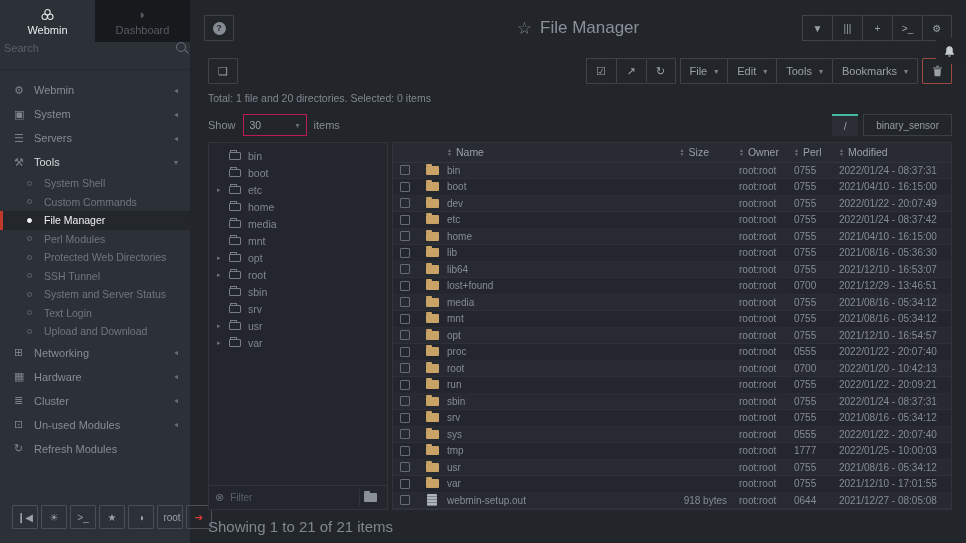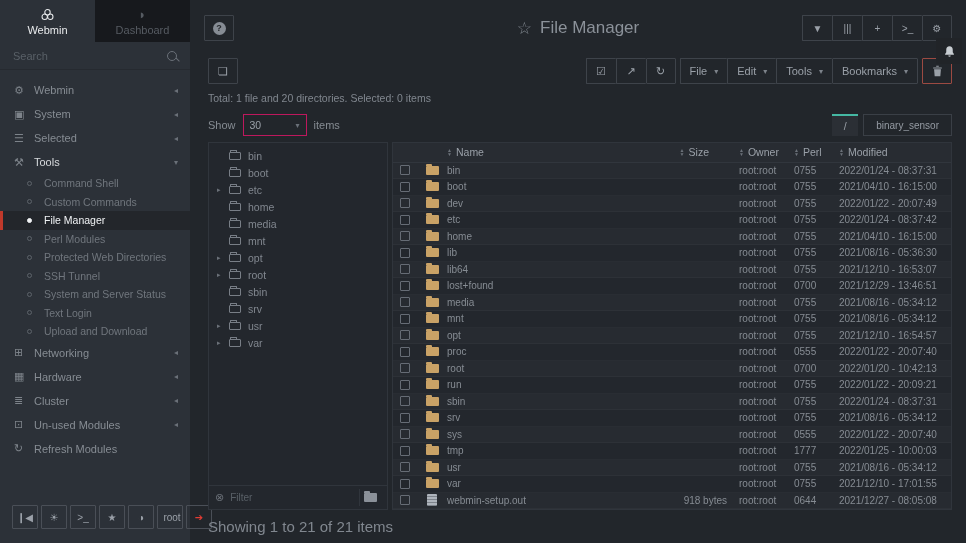--- a/index.html
+++ b/index.html
@@ -11,21 +11,21 @@
 
   
   .sidebar{position:absolute;left:0;top:0;bottom:0;width:190px;background:#2c3138;display:flex;flex-direction:column;}
   .side-tabs{display:flex;height:42px;}
   .side-tab{width:95px;display:flex;flex-direction:column;align-items:center;justify-content:center;gap:2px;font-size:11px;cursor:pointer;}
   .side-tab .tab-ico{height:16px;display:flex;align-items:center;}
   .side-tab.active{background:#2c3138;color:#e8eaec;}
   .side-tab.inactive{background:#17191d;color:#565b62;}
   .side-tab svg{stroke:#e8eaec;fill:none;stroke-width:1.4;}
   .side-tab.inactive .tab-ico{color:#565b62;font-size:13px;}
-  .search-row{display:flex;align-items:center;padding:0 13px;height:28px;border-bottom:1px solid #262a30;gap:8px;}
+  .search-row{display:flex;align-items:flex-start;padding:0 4px;height:28px;border-bottom:1px solid #262a30;gap:8px;}
   .search-row input{flex:1;background:transparent;border:none;outline:none;color:#aab0b7;font-size:11px;}
   .search-row input::placeholder{color:#596067;}
   .mag{width:10px;height:10px;border:1.4px solid #6a7078;border-radius:50%;position:relative;flex:none;}
   .mag::after{content:"";position:absolute;width:5px;height:1.4px;background:#6a7078;transform:rotate(45deg);right:-4px;bottom:-1px;}
 
   .menu{flex:1;overflow:hidden;padding-top:8px;font-size:11px;}
   .m-item{display:flex;align-items:center;height:24px;padding:0 12px 0 14px;color:#868c93;cursor:pointer;}
   .m-item .m-ico{width:20px;font-size:11px;color:#7d838a;}
   .m-item .m-label{flex:1;}
   .m-item .m-caret{font-size:8px;color:#6a7078;}
@@ -136,33 +136,33 @@
     <span class="m-label">Webmin</span>
     <span class="m-caret">◂</span>
   </div>
         <div class="m-item">
     <span class="m-ico">▣</span>
     <span class="m-label">System</span>
     <span class="m-caret">◂</span>
   </div>
         <div class="m-item">
     <span class="m-ico">☰</span>
-    <span class="m-label">Selected</span>
+    <span class="m-label">Servers</span>
     <span class="m-caret">◂</span>
   </div>
         <div class="m-item active">
     <span class="m-ico">⚒</span>
     <span class="m-label">Tools</span>
     <span class="m-caret">▾</span>
   </div>
       </div>
     <div>
         <div class="sub-item">
     <span class="dot"></span>
-    <span>Command Shell</span>
+    <span>System Shell</span>
   </div>
         <div class="sub-item">
     <span class="dot"></span>
     <span>Custom Commands</span>
   </div>
         <div class="sub-item active">
     <span class="dot"></span>
     <span>File Manager</span>
   </div>
         <div class="sub-item">

